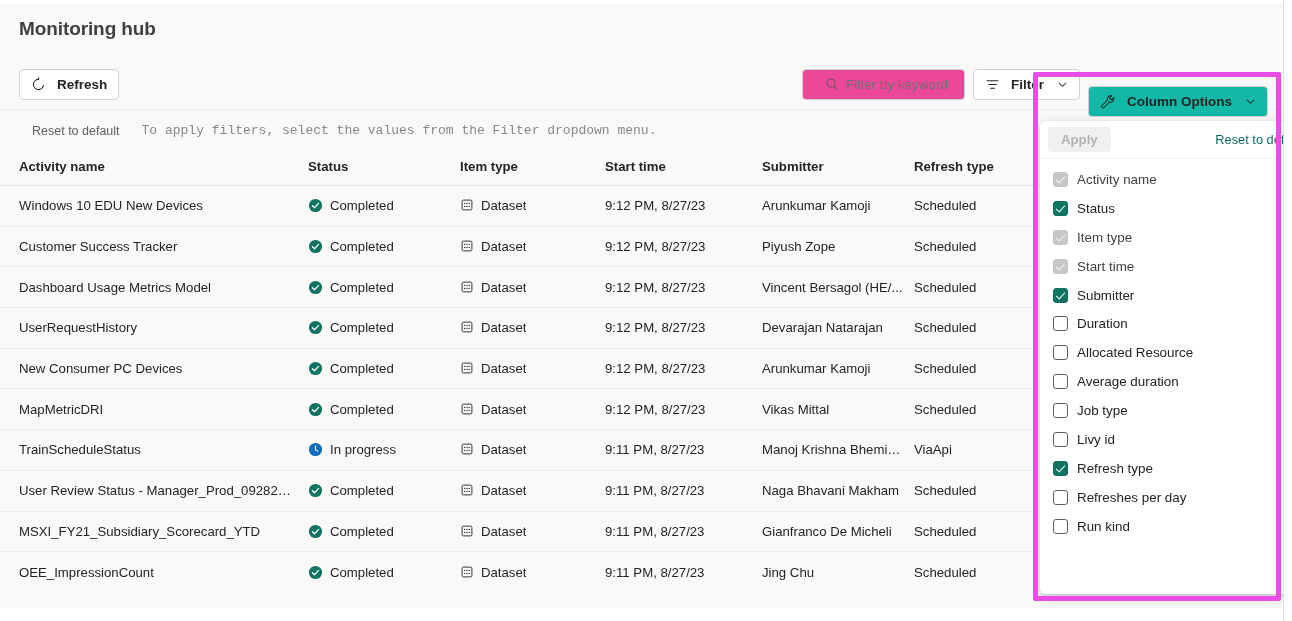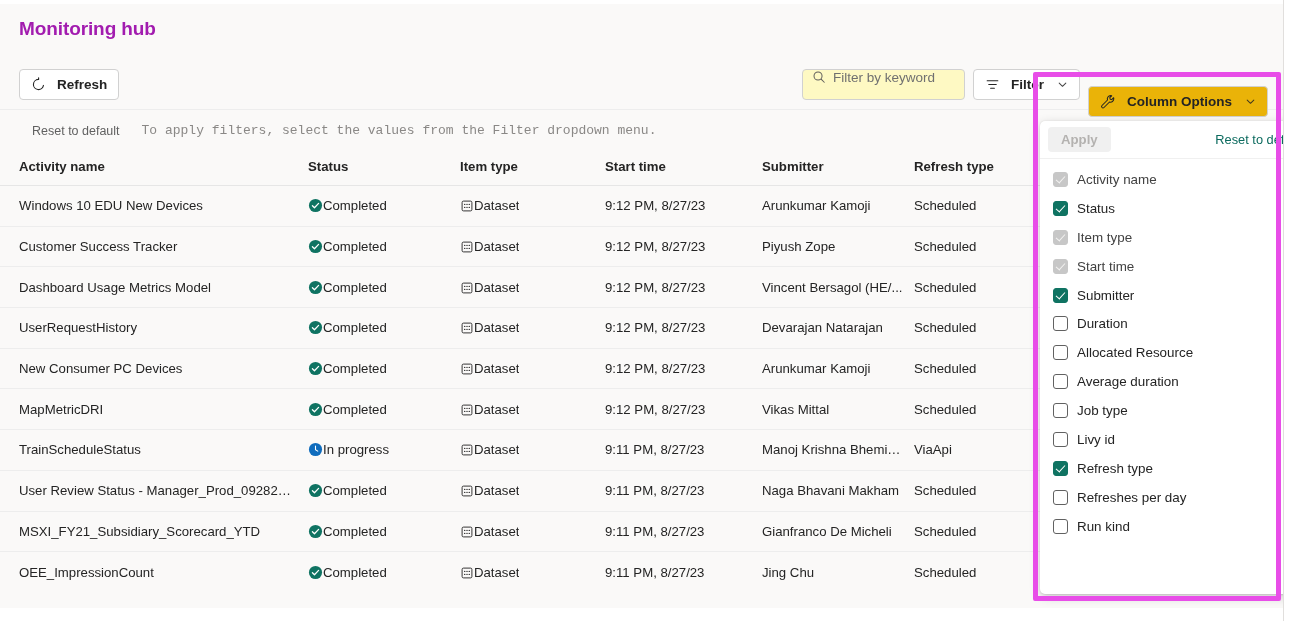--- a/index.html
+++ b/index.html
@@ -20,21 +20,21 @@
     background: #faf9f8;
     overflow: hidden;
   }
 
   
   .page-head { padding: 16px 20px 0 19px; background: #faf9f8; }
   .page-title {
     font-size: 19px;
     font-weight: 600;
     line-height: 26px;
-    color: #a21caf;
+    color: #404040;
     letter-spacing: -0.1px;
   }
   .page-subtitle {
     margin-top: 9px;
     font-size: 13.5px;
     line-height: 19px;
     color: #323130;
   }
 
   
@@ -55,34 +55,34 @@
     padding: 0 11px;
     background: #ffffff;
     border: 1px solid #d1d1d1;
     border-radius: 4px;
     font-size: 13.5px;
     font-weight: 600;
     color: #242424;
     cursor: pointer;
     white-space: nowrap;
   }
-  .btn.pressed { background: #eab308; border-color: #d1d1d1; margin-top: 35px; }
+  .btn.pressed { background: #14b8a6; border-color: #d1d1d1; margin-top: 35px; }
 
   .spacer { flex: 1 1 auto; }
 
   .search-box {
     position: relative;
     width: 163px;
     height: 31px;
-    background: #fef9c3;
+    background: #ec4899;
     border: 1px solid #d1d1d1;
     border-radius: 4px;
     display: flex;
-    align-items: flex-start;
-    padding: 0 8px 0 9px;
+    align-items: center;
+    padding: 0 8px 0 22px;
     gap: 7px;
   }
   .search-box input {
     border: 0;
     outline: 0;
     background: transparent;
     font-family: inherit;
     font-size: 13.5px;
     color: #242424;
     width: 100%;
@@ -143,21 +143,21 @@
   }
 
   .c-name    { width: 308px; padding-left: 19px !important; }
   .c-status  { width: 152px; }
   .c-item    { width: 145px; }
   .c-start   { width: 157px; }
   .c-sub     { width: 152px; }
   .c-refresh { width: 180px; }
   .c-pad     { width: 198px; }
 
-  .cellflex { display: flex; align-items: flex-end; overflow: hidden; }
+  .cellflex { display: flex; align-items: flex-start; gap: 7px; overflow: hidden; }
   .cellflex > span.txt { overflow: hidden; text-overflow: ellipsis; white-space: nowrap; }
 
   
   .dropdown {
     position: absolute;
     left: 1040px;
     top: 121px;
     width: 275px;
     height: 473px;
     background: #ffffff;

